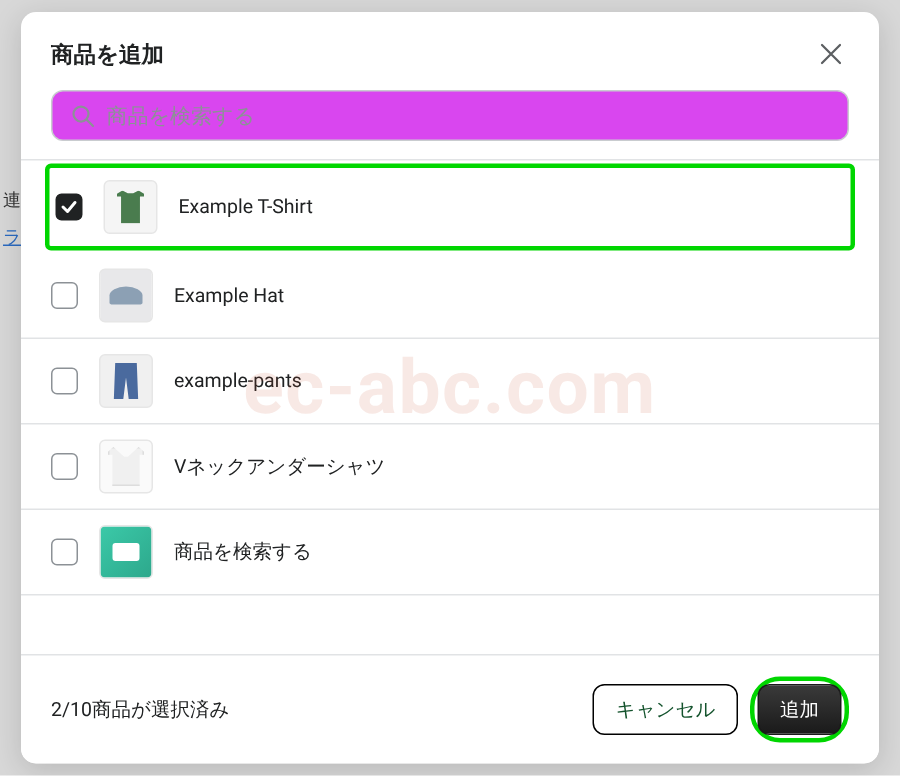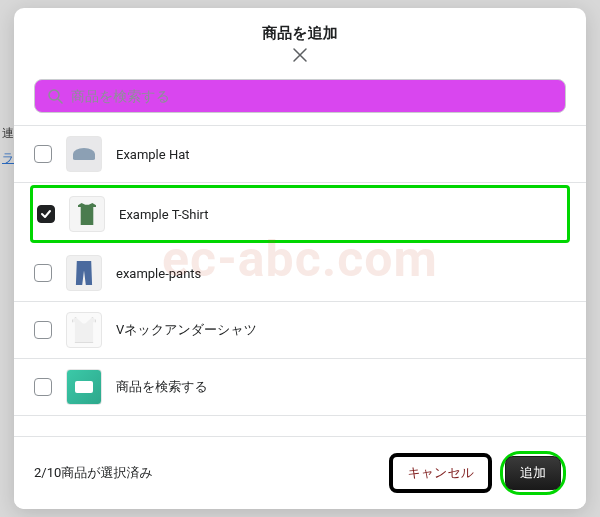--- a/index.html
+++ b/index.html
@@ -53,21 +53,20 @@
       box-shadow: 0 4px 20px rgba(0,0,0,0.15);
       display: flex;
       flex-direction: column;
       overflow: hidden;
     }
     .modal-header {
       padding: 16px 20px 12px 20px;
       display: flex;
       justify-content: space-between;
       align-items: center;
-      flex-direction: column;
     }
     .modal-title {
       font-size: 15px;
       font-weight: 600;
       color: #202223;
     }
     .close-btn {
       font-size: 20px;
       color: #5c5f62;
       cursor: pointer;
@@ -251,23 +250,23 @@
     .footer-actions {
       display: flex;
       gap: 8px;
       align-items: center;
     }
     .btn {
       padding: 7px 14px;
       border-radius: 8px;
       font-size: 13px;
       cursor: pointer;
-      border: 4px solid #000000;
-      background: #fff;
-      color: #7f1d1d;
+      border: 1px solid #000000;
+      background: #fff;
+      color: #14532d;
     }
     .btn-primary {
       background: linear-gradient(to bottom, #3a3a3a 0%, #1a1a1a 100%);
       color: #fff;
       border: 1px solid #1a1a1a;
     }
     .add-btn-highlight {
       border: 3px solid #00d600;
       border-radius: 20px;
       padding: 2px;
@@ -294,39 +293,39 @@
     <div class="search-box">
       <svg class="search-icon" viewBox="0 0 16 16">
           <circle cx="7" cy="7" r="5" stroke="#8c9196" stroke-width="1.5" fill="none"></circle>
           <path d="M11 11 L15 15" stroke="#8c9196" stroke-width="1.5" stroke-linecap="round"></path>
         </svg>
       <input class="search-input" placeholder="商品を検索する" style="">
     </div>
   </div>
 
   <div class="product-list">
-
-    <div class="product-row">
-      <div class="checkbox"></div>
-      <div class="thumb thumb-hat"></div>
-      <div class="product-name">Example Hat</div>
-    </div>
 
     <div class="product-row highlighted">
       <div class="checkbox checked">
         <svg viewBox="0 0 12 12">
             <path d="M2 6 L5 9 L10 3" stroke="#fff" stroke-width="2" fill="none" stroke-linecap="round" stroke-linejoin="round"></path>
           </svg>
       </div>
       <div class="thumb thumb-tshirt"></div>
       <div class="product-name">Example T-Shirt</div>
     </div>
 
     <div class="product-row">
       <div class="checkbox"></div>
+      <div class="thumb thumb-hat"></div>
+      <div class="product-name">Example Hat</div>
+    </div>
+
+    <div class="product-row">
+      <div class="checkbox"></div>
       <div class="thumb thumb-pants"></div>
       <div class="product-name">example-pants</div>
     </div>
 
     <div class="product-row">
       <div class="checkbox"></div>
       <div class="thumb thumb-vneck"></div>
       <div class="product-name">Vネックアンダーシャツ</div>
     </div>
 

